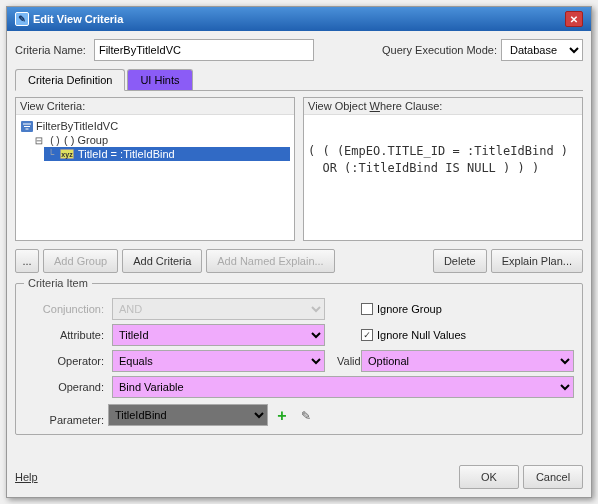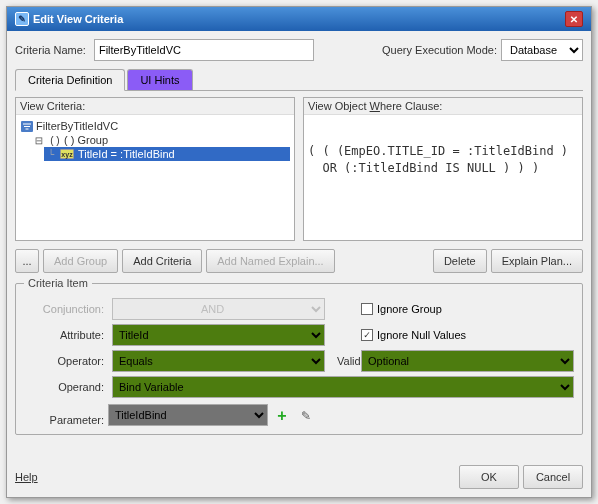--- a/index.html
+++ b/index.html
@@ -254,30 +254,29 @@
     .form-label {
       text-align: right;
       color: #333;
       font-size: 11px;
     }
     .form-label.disabled { color: #aaa; }
     .form-select {
       width: 100%;
       height: 22px;
       border: 1px solid #aaa;
-      background: #4d7c0f;
+      background: #f0abfc;
       font-size: 11px;
       padding: 1px 2px;
       cursor: pointer;
       outline: none;
     }
     .form-select.disabled {
       background: #e8e8e8;
       color: #aaa;
-      text-align: center;
     }
     .checkbox-row {
       display: flex;
       align-items: center;
       gap: 4px;
     }
     .checkbox {
       width: 12px;
       height: 12px;
       border: 1px solid #666;

